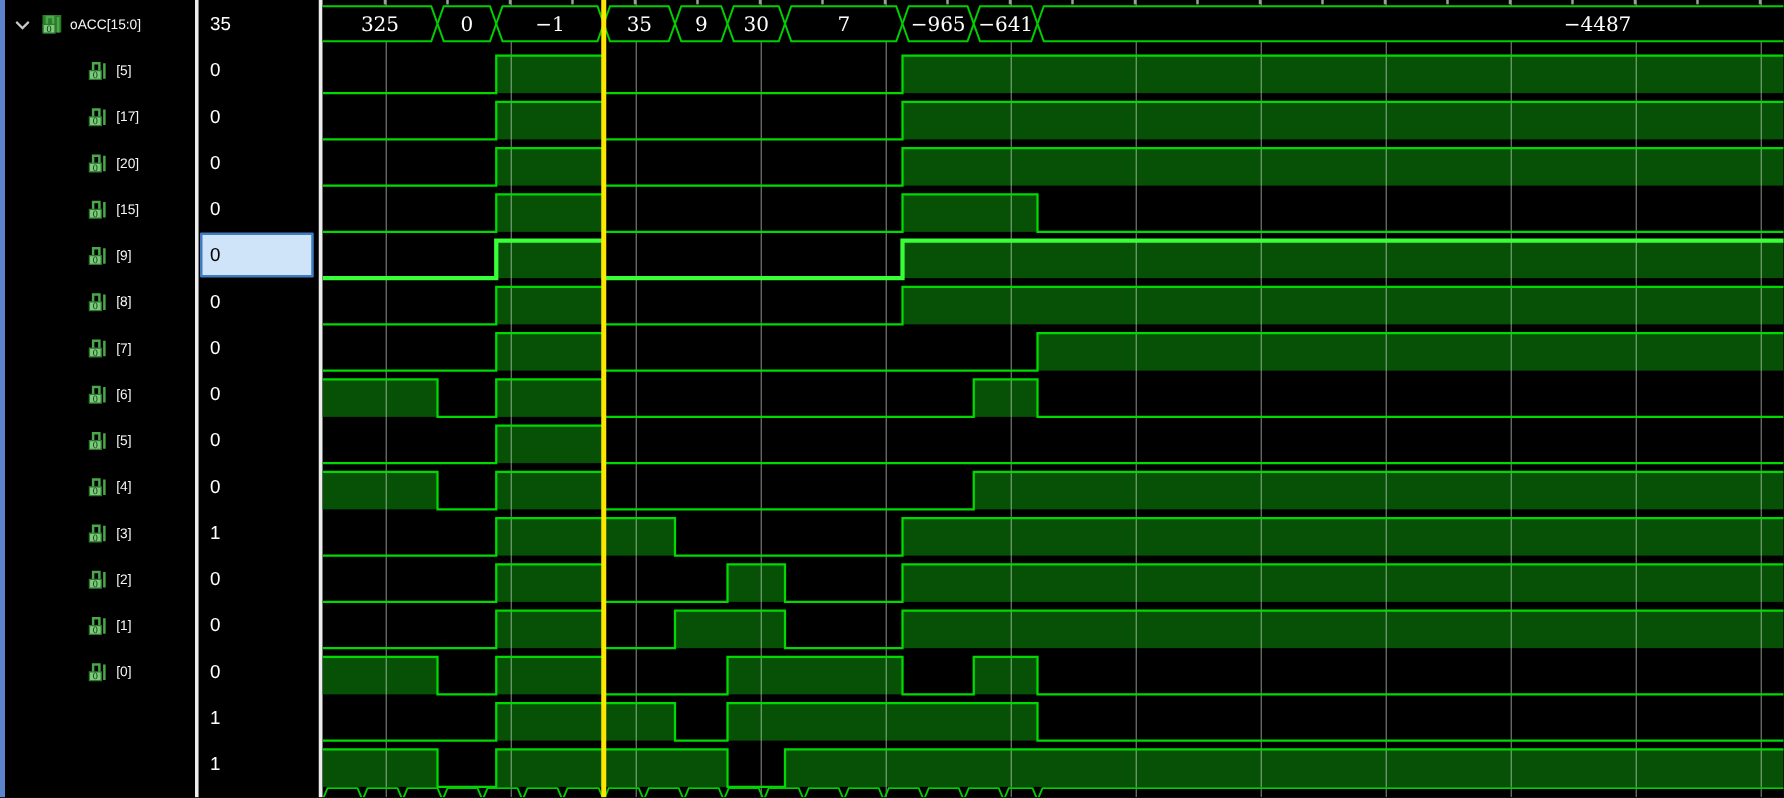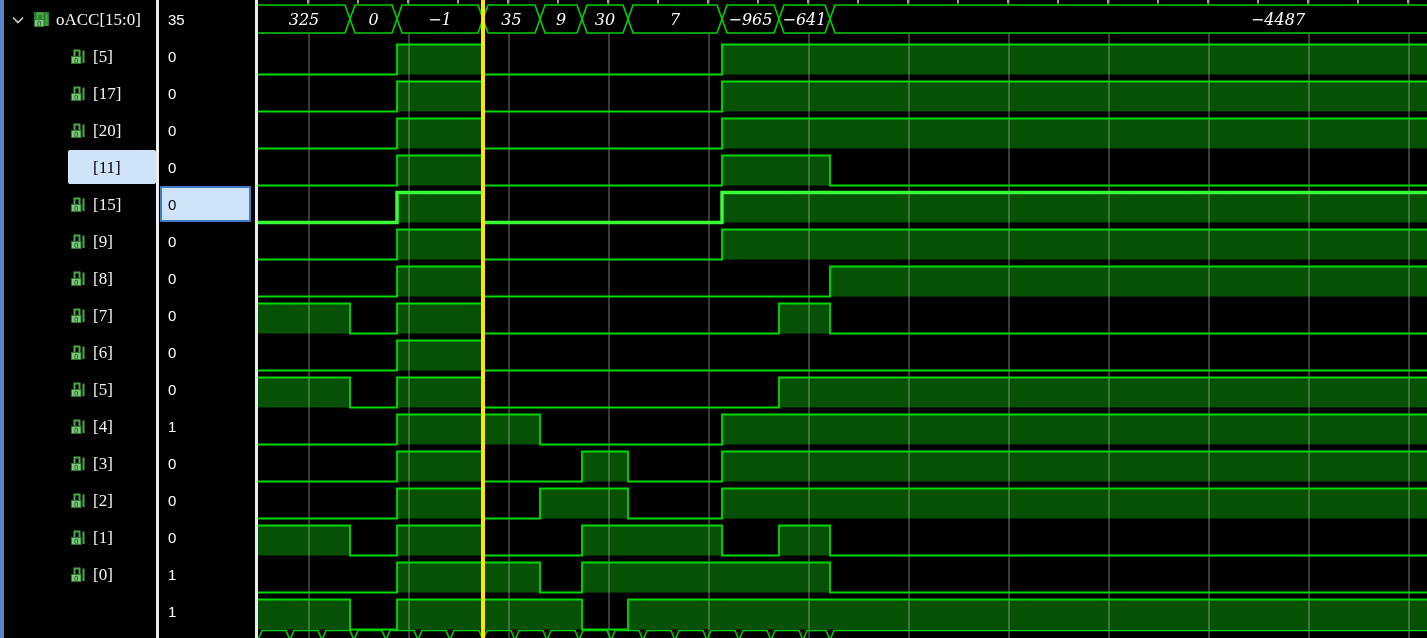--- a/index.html
+++ b/index.html
@@ -5,28 +5,28 @@
   html,body{margin:0;padding:0;background:#1a1a1a;}
   .app{position:relative;width:1427px;height:638px;background:#000;overflow:hidden;
        font-family:"Liberation Sans",sans-serif;-webkit-font-smoothing:antialiased;}
   .edge-strip{position:absolute;left:0;top:0;width:4px;height:638px;}
   .panel{position:absolute;top:0;height:638px;background:#000;}
   .names-panel{left:4px;width:152px;}
   .values-panel{left:159px;width:96px;}
   .vdiv{position:absolute;top:0;width:3px;height:638px;background:#ececec;}
   .vdiv1{left:156px;}
   .vdiv2{left:255px;}
-  .wave-panel{position:absolute;left:258px;top:0;width:1169px;height:638px;font-style:italic;}
+  .wave-panel{position:absolute;left:258px;top:0;width:1169px;height:638px;}
   .rows{position:absolute;left:0;top:1px;width:100%;}
   .sig-row{position:relative;height:37px;display:flex;align-items:center;}
   .name-row .chev{width:28px;display:flex;justify-content:center;align-items:center;flex:0 0 28px;}
   .name-row .spacer{flex:0 0 66px;}
   .name-row.bus-row .iconbox{margin-left:1px;}
   .iconbox{width:20px;height:18px;flex:0 0 20px;display:flex;align-items:center;}
-  .name-label{color:#f5f5f5;font-size:17px;margin-left:3px;white-space:nowrap;position:relative;z-index:1;font-family:Liberation Serif, serif;}
+  .name-label{color:#f5f5f5;font-size:11px;margin-left:3px;white-space:nowrap;position:relative;z-index:1;}
   .sel-name-bg{position:absolute;left:64px;right:0;top:1px;bottom:2px;border-radius:2px;}
   .selected .name-label{color:#000;}
   .val-label{color:#fff;font-size:15px;padding-left:9px;position:relative;z-index:1;}
   .sel-val-box{position:absolute;left:1px;width:87px;top:0;bottom:1px;border:2px solid;border-radius:1px;}
   .selected-val .val-label{color:#000;}
   svg text{font-family:"DejaVu Serif","Liberation Serif",serif;}
 </style>
 </head>
 <body>
 
@@ -78,33 +78,20 @@
           <span class="spacer"></span>
           <span class="iconbox">
             <svg width="19" height="17" viewBox="0 0 19 17">
     <rect x="1" y="1" width="15" height="14" fill="none" opacity="0"></rect>
     <path d="M4.5 9 V2.5 H9.5 V9 M13.5 2.5 V15" fill="none" stroke="#4aa84a" stroke-width="2"></path>
     <rect x="1.5" y="8.5" width="9.5" height="7" fill="#7cc87c" stroke="#2d7a2d"></rect>
     <text x="6.2" y="14.6" font-size="7" fill="#0a3c0a" text-anchor="middle" font-family="Liberation Sans,sans-serif">0</text>
             </svg>
           </span>
           <span class="name-label">[20]</span>
-        </div>
-        <div class="sig-row name-row selected">
-          <div class="sel-name-bg" style="background:#cfe3f9"></div>
-          <span class="spacer"></span>
-          <span class="iconbox">
-            <svg width="19" height="17" viewBox="0 0 19 17">
-    <rect x="1" y="1" width="15" height="14" fill="none" opacity="0"></rect>
-    <path d="M4.5 9 V2.5 H9.5 V9 M13.5 2.5 V15" fill="none" stroke="#4aa84a" stroke-width="2"></path>
-    <rect x="1.5" y="8.5" width="9.5" height="7" fill="#7cc87c" stroke="#2d7a2d"></rect>
-    <text x="6.2" y="14.6" font-size="7" fill="#0a3c0a" text-anchor="middle" font-family="Liberation Sans,sans-serif">0</text>
-            </svg>
-          </span>
-          <span class="name-label">[11]</span>
         </div>
         <div class="sig-row name-row">
           <span class="spacer"></span>
           <span class="iconbox">
             <svg width="19" height="17" viewBox="0 0 19 17">
     <rect x="1" y="1" width="15" height="14" fill="none" opacity="0"></rect>
     <path d="M4.5 9 V2.5 H9.5 V9 M13.5 2.5 V15" fill="none" stroke="#4aa84a" stroke-width="2"></path>
     <rect x="1.5" y="8.5" width="9.5" height="7" fill="#7cc87c" stroke="#2d7a2d"></rect>
     <text x="6.2" y="14.6" font-size="7" fill="#0a3c0a" text-anchor="middle" font-family="Liberation Sans,sans-serif">0</text>
             </svg>

